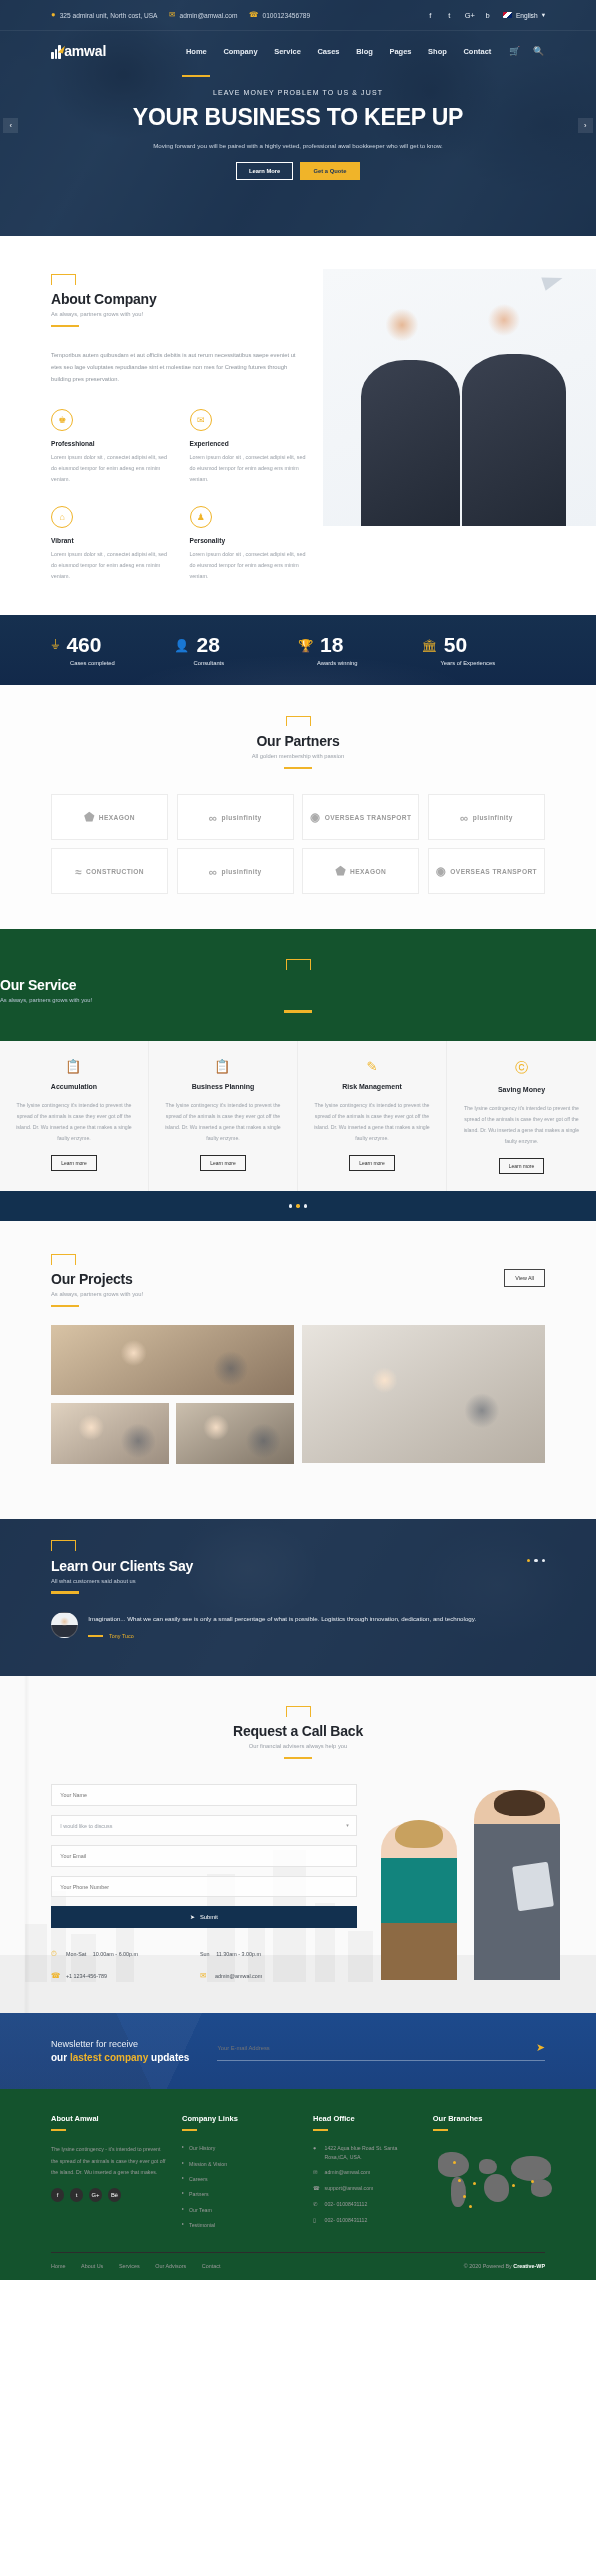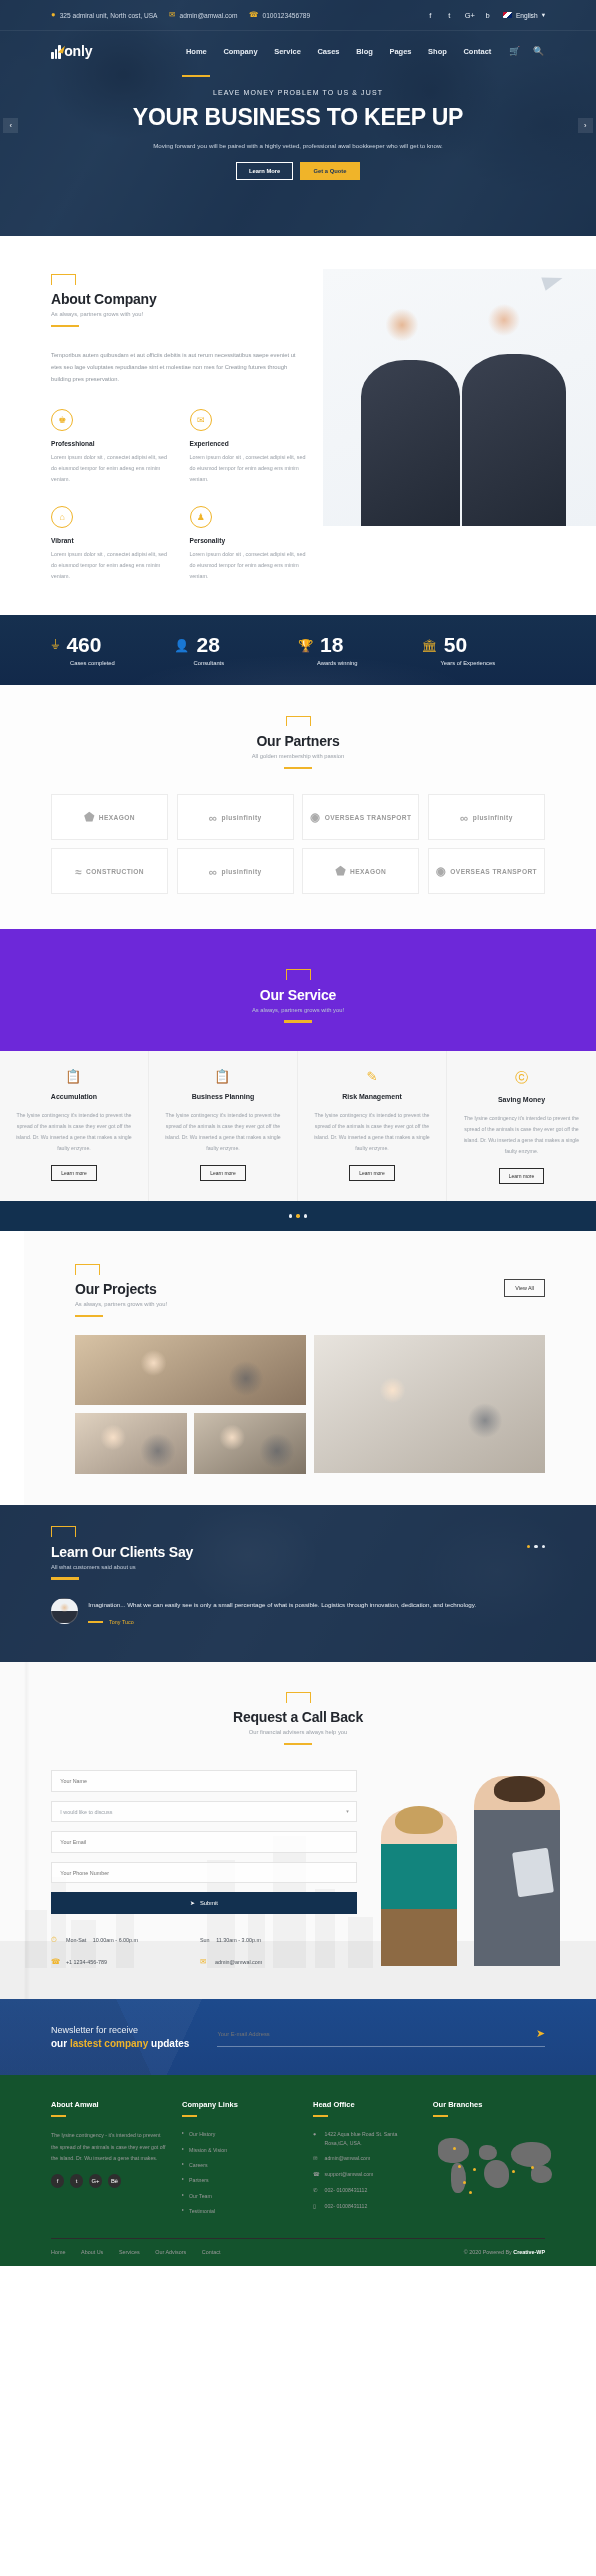--- a/index.html
+++ b/index.html
@@ -152,39 +152,39 @@
   .partners { padding:31px 51px 35px; background:#fdfdfd; text-align:center; }
   .partner-grid { display:grid; grid-template-columns: repeat(4,1fr); gap:8.3px; margin-top:25px; }
   .partner-cell {
     height:46px; border:0.8px solid #ececec; background:#fff;
     display:flex; align-items:center; justify-content:center; gap:4.1px;
     color:#9a9a9a; font-size:6.6px; font-weight:bold; letter-spacing:0.4px;
   }
   .p-glyph { font-size:11.6px; color:#aaa; }
 
   
-  .service-head { background:#6d28d9; padding:40px 0 28px; text-align:center; }
+  .service-head { background:#14532d; padding:30px 0 28px; }
   .service-head .sec-title { color:#fff; }
   .service-head .sec-sub { color:#b9c6d5; }
   .service-grid { display:grid; grid-template-columns:repeat(4,1fr); background:#f7f7f7; }
   .svc { padding:18px 11.6px 16.6px; text-align:center; border-right:0.8px solid #ececec; }
   .svc:last-child { border-right:none; }
   .svc-ic { color:#f0b429; font-size:13.2px; }
   .svc-t { font-size:7px; font-weight:bold; color:#23272e; margin-top:9px; }
   .svc-p { font-size:5.2px; color:#9aa0a8; line-height:2.1; margin-top:10px; }
   .svc-btn {
     margin-top:11.6px; border:0.8px solid #2b2b2b; background:transparent;
     font-size:5px; color:#2b2b2b; padding:4.1px 9px; cursor:pointer; font-family:inherit;
   }
   .service-dots { background:#12304f; height:30px; display:flex; align-items:center; justify-content:center; gap:4.1px;}
   .dot { width:3.3px;height:3.3px;border-radius:50%;background:#e8eef5; }
   .dot.on { background:#f0b429; }
 
   
-  .projects { padding:33px 51px 22px; background:#fbfbfb;margin-left:24px; }
+  .projects { padding:33px 51px 46px; background:#fbfbfb; }
   .proj-head { display:flex; align-items:flex-start; }
   .view-all {
     margin-left:auto; margin-top:15px; border:0.8px solid #444; background:transparent;
     font-size:5.4px; color:#333; padding:5px 10px; cursor:pointer; font-family:inherit;
   }
   .proj-grid { display:grid; grid-template-columns: 1fr 1fr; gap:7.5px; margin-top:18px; }
   .proj-left { display:grid; grid-template-rows: 1fr 1fr; gap:7.5px; }
   .proj-left-bottom { display:grid; grid-template-columns: 1fr 1fr; gap:7.5px; }
   .ph { background:linear-gradient(150deg,#c9b29a,#a08a74); position:relative; overflow:hidden; }
   .ph::after{ content:""; position:absolute; inset:0;
@@ -342,21 +342,21 @@
     </div>
 
     <nav class="navbar">
       <div class="logo">
         <span class="logo-mark">
             <i></i>
             <i></i>
             <i></i>
           </span>
         <span class="logo-arrow"></span>
-        <span class="logo-text">only</span>
+        <span class="logo-text">amwal</span>
       </div>
       <div class="nav-links">
         <span class="nav-link active">Home</span>
         <span class="nav-link">Company</span>
         <span class="nav-link">Service</span>
         <span class="nav-link">Cases</span>
         <span class="nav-link">Blog</span>
         <span class="nav-link">Pages</span>
         <span class="nav-link">Shop</span>
         <span class="nav-link">Contact</span>

